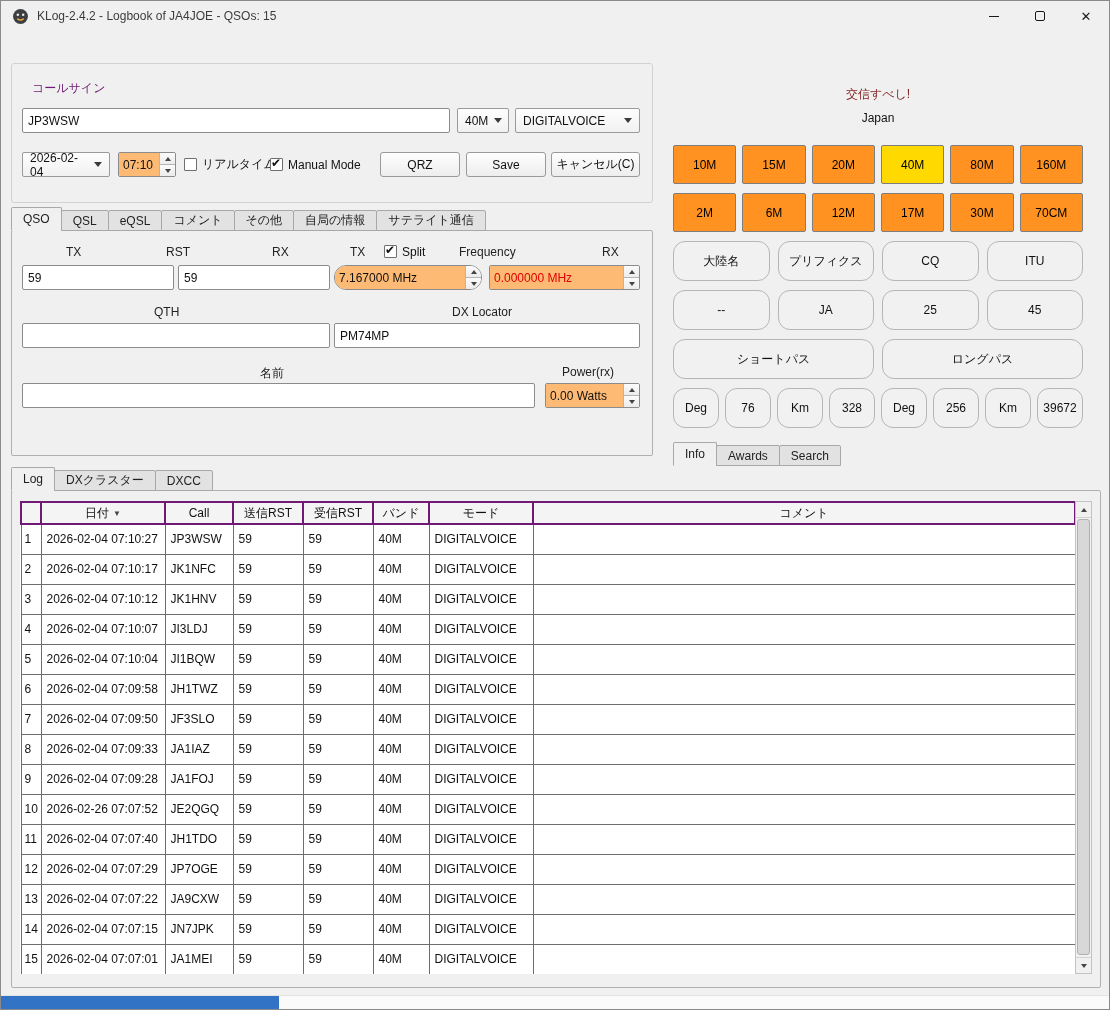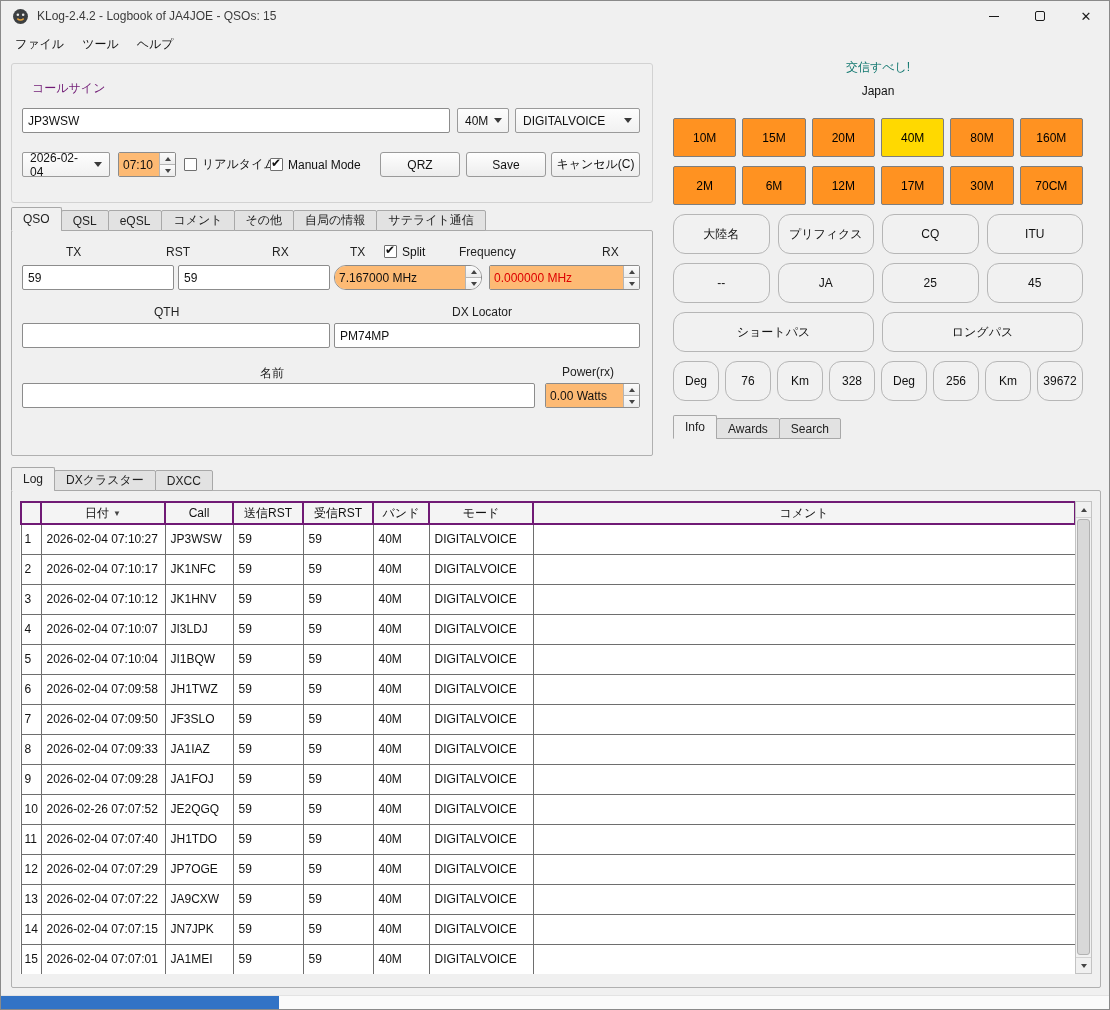--- a/index.html
+++ b/index.html
@@ -44,21 +44,21 @@
   
   .tabbar { position:absolute; display:flex; align-items:flex-end; height:24px; z-index:3; }
   .tab { box-sizing:border-box; height:21px; display:flex; align-items:center; padding:0 11px; background:#e2e2e2; border:1px solid #a8a8a8; border-top-left-radius:2px; border-top-right-radius:2px; color:#222; }
   .tab + .tab { margin-left:-1px; }
   .tab.active { height:24px; background:#f0f0f0; border-bottom-color:#f0f0f0; }
   .panel { position:absolute; background:#f0f0f0; border:1px solid #b0b0b0; border-radius:2px; z-index:1; }
   .flabel { position:absolute; font-size:12px; color:#222; white-space:nowrap; }
 
   
   #dx-panel { position:absolute; left:662px; top:58px; width:430px; }
-  .dx-title { text-align:center; margin-top:0; font-size:12px; color:#0f766e; }
+  .dx-title { text-align:center; margin-top:27px; font-size:12px; color:#7f1d1d; }
   .dx-subtitle { text-align:center; margin-top:8px; font-size:12px; color:#111; }
   .grid6, .grid4, .grid2, .grid8 { display:grid; margin:9px 10px 0; }
   .grid6 { grid-template-columns:repeat(6,1fr); gap:9px 6px; margin-top:20px; }
   .grid4 { grid-template-columns:repeat(4,1fr); gap:8px; }
   .grid2 { grid-template-columns:repeat(2,1fr); gap:8px; }
   .grid8 { grid-template-columns:repeat(8,1fr); gap:6px; }
   .band-btn { height:39px; display:flex; align-items:center; justify-content:center; border:1px solid #7e7e7e; border-radius:2px; font-size:12px; color:#000; }
   .band-btn.orange { background:var(--orange); }
   .band-btn.yellow { background:var(--yellow); }
   .flat-btn { height:40px; display:flex; align-items:center; justify-content:center; background:#f1f1f1; border:1px solid #b6b6b6; border-radius:12px; font-size:12px; color:#111; white-space:nowrap; overflow:hidden; }
@@ -99,25 +99,20 @@
       <div class="win-btn">
           <span class="glyph-min"></span>
         </div>
       <div class="win-btn">
           <span class="glyph-max"></span>
         </div>
       <div class="win-btn">✕</div>
     </div>
   </div>
 
-  <div class="menubar" id="menubar">
-      <div class="menu-item">ファイル</div>
-      <div class="menu-item">ツール</div>
-      <div class="menu-item">ヘルプ</div>
-    </div>
 
   <div class="group" id="entry-group" style="left:10px;top:62px;width:642px;height:140px;">
     <div class="group-title" style="left:20px;top:16px;">コールサイン</div>
     <input class="text-input" style="left: 10px; top: 44px; width: 428px;" value="JP3WSW">
     <div class="combo" style="left:445px;top:44px;width:52px;">
       <span>40M</span>
       <span class="tri-combo"></span>
     </div>
     <div class="combo" style="left:503px;top:44px;width:125px;">
       <span>DIGITALVOICE</span>

